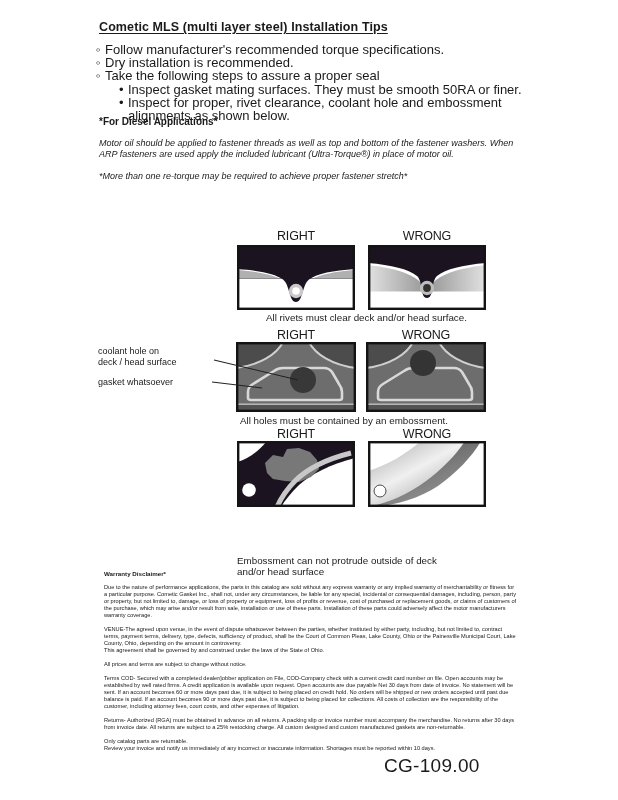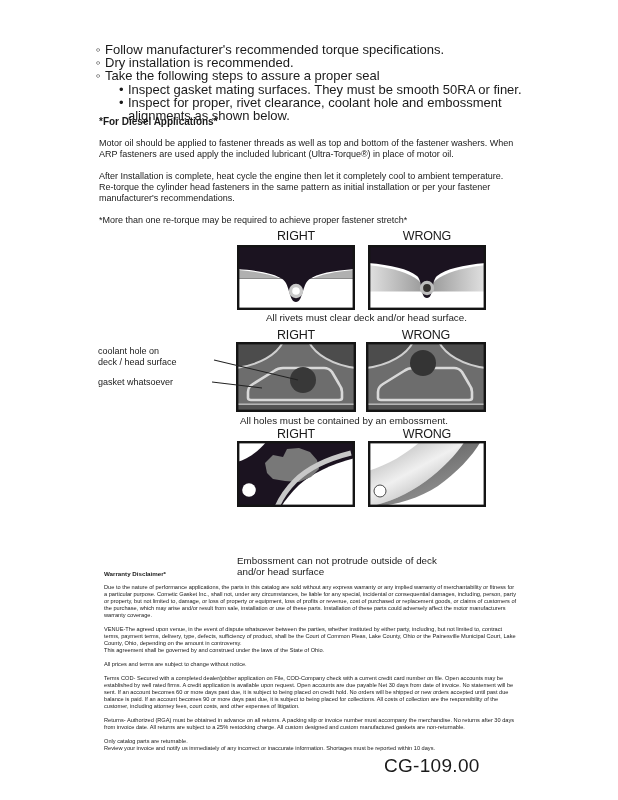--- a/index.html
+++ b/index.html
@@ -8,49 +8,49 @@
   .abs{position:absolute;}
   .title{left:99px;top:20px;font-size:12.5px;font-weight:bold;letter-spacing:.1px;
          text-decoration:underline;text-underline-offset:2px;}
   .bullets{left:96px;top:43px;font-size:13px;line-height:13.2px;width:450px;}
   .b{position:relative;padding-left:9px;}
   .b::before{content:"◦";position:absolute;left:0;top:0;}
   .sub{margin-left:23px;}
   .sub::before{content:"•";}
   .diesel{left:99px;top:116px;width:420px;font-size:9px;line-height:11px;}
   .diesel h2{font-size:10px;margin:0 0 11px 0;}
-  .diesel p{margin:0 0 11px 0;}
+  .diesel p{margin:0 0 11px 0;font-style:italic;}
   .dlabel{font-size:12.5px;letter-spacing:-.2px;width:118px;text-align:center;}
   .caption{font-size:9.8px;line-height:11px;}
   .pre{white-space:pre-line;}
   .callout{width:112px;text-align:left;font-size:9px;line-height:10.5px;}
   .legal{left:104px;top:570px;width:414px;font-size:5.65px;line-height:7px;}
   .legal h3{font-size:6.2px;margin:0 0 7px 0;}
   .legal p{margin:0 0 7px 0;white-space:pre-line;}
   .cg{left:384px;top:755px;font-size:19px;letter-spacing:.3px;}
   svg{display:block;}
 </style>
 </head>
 <body>
 
 <div class="page">
 
+  <div class="abs title">Cometic MLS (multi layer steel) Installation Tips</div>
 
   <div class="abs bullets">
     <div class="b">Follow manufacturer's recommended torque specifications.</div>
     <div class="b">Dry installation is recommended.</div>
     <div class="b">Take the following steps to assure a proper seal</div>
     <div class="b sub">Inspect gasket mating surfaces.  They must be smooth 50RA or finer.</div>
     <div class="b sub">Inspect for proper, rivet clearance, coolant hole and embossment alignments as shown below.</div>
   </div>
 
   <div class="abs diesel">
     <h2>*For Diesel Applications*</h2>
     <p>Motor oil should be applied to fastener threads as well as top and bottom of the fastener washers. When ARP fasteners are used apply the included lubricant (Ultra-Torque®) in place of motor oil.</p>
-    <p>After Installation is complete, heat cycle the engine then let it completely cool to ambient temperature. Re-torque the cylinder head fasteners in the same pattern as initial installation or per your fastener manufacturer's recommendations.</p>
     <p>*More than one re-torque may be required to achieve proper fastener stretch*</p>
   </div>
 
   <div class="abs dlabel" style="left:237px;top:229px;">RIGHT</div>
   <div class="abs dlabel" style="left:368px;top:229px;">WRONG</div>
 
   <svg class="abs" style="left:237px;top:245px;" width="118" height="65" viewBox="0 0 118 65">
     <rect width="118" height="65" fill="#ffffff"></rect>
     <path d="M2,25 C20,26.5 34,29.5 44,34 L2,34 Z" fill="#b0b0b0"></path>
     <path d="M116,25 C98,26.5 84,29.5 74,34 L116,34 Z" fill="#b0b0b0"></path>

